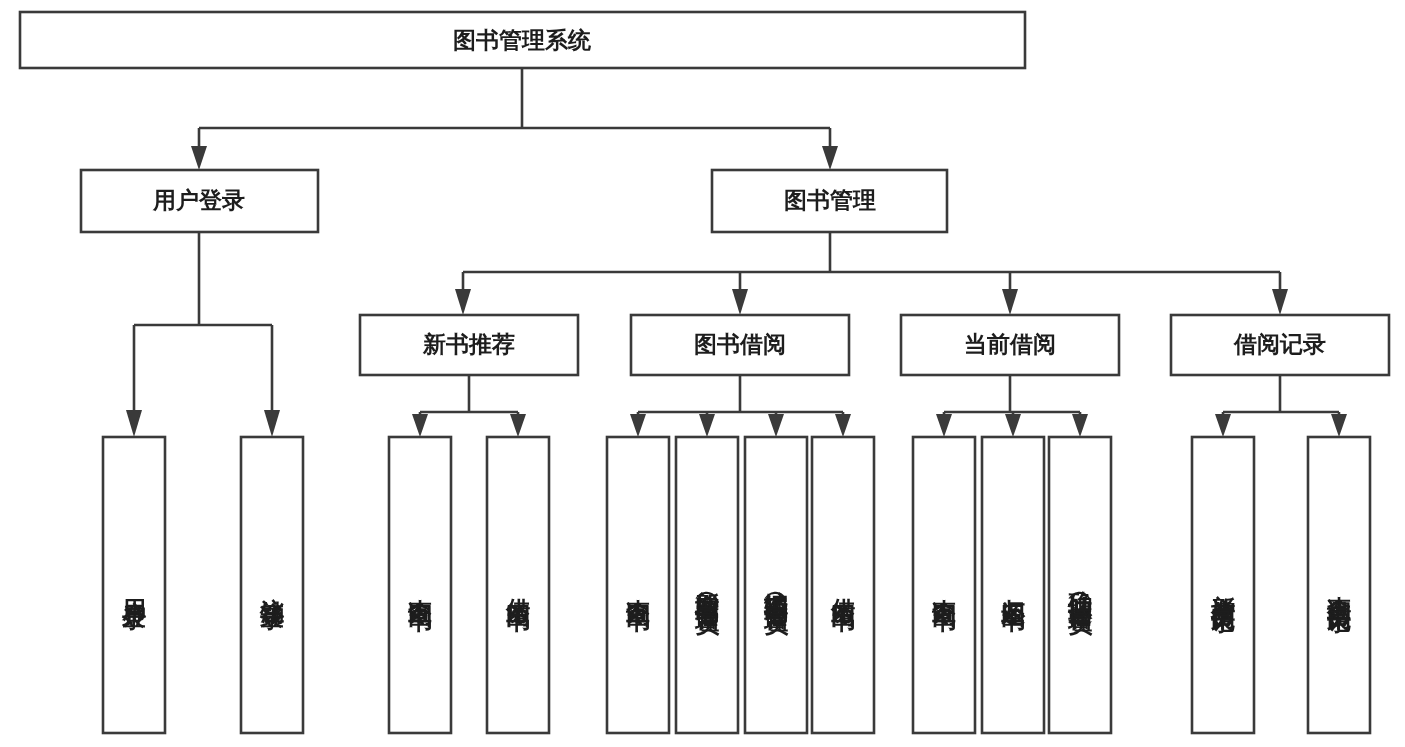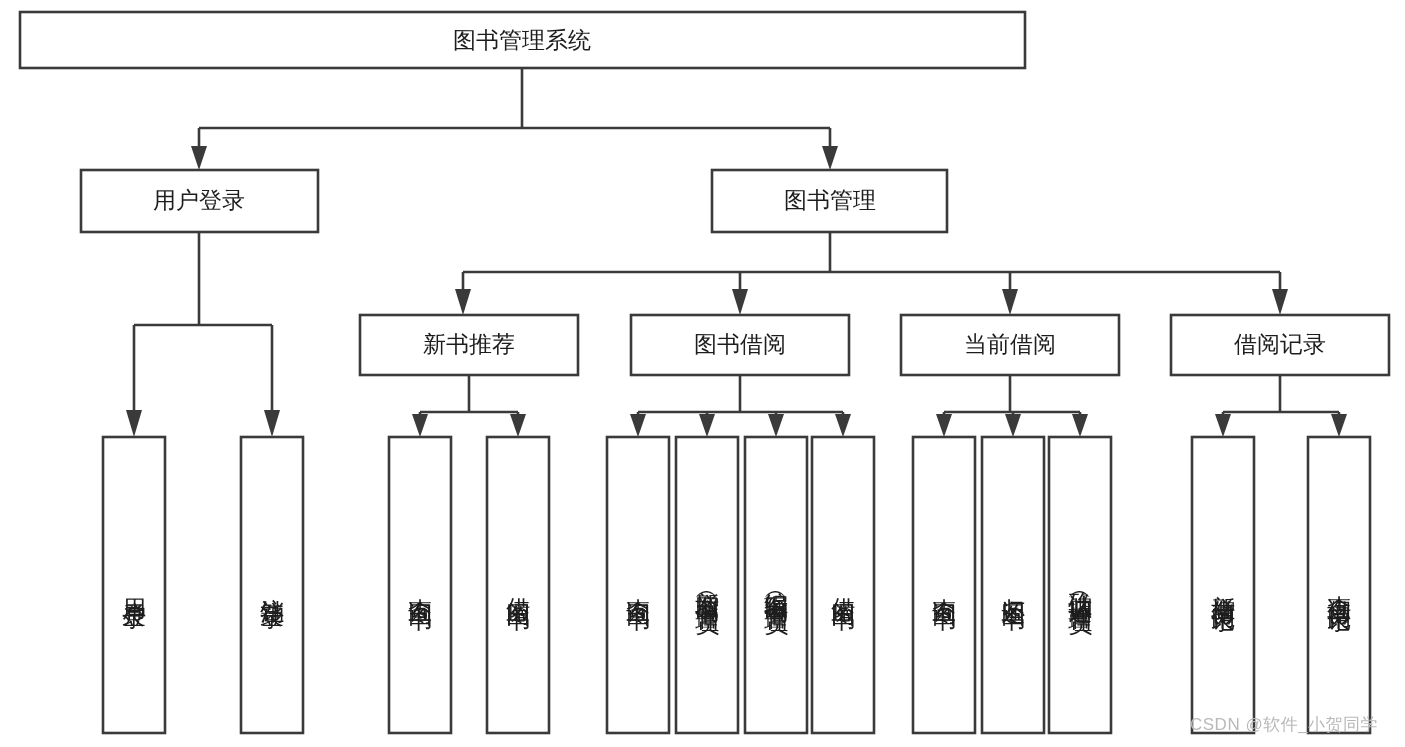--- a/index.html
+++ b/index.html
@@ -9,20 +9,21 @@
   }
   body {
     font-family: "Liberation Sans", "DejaVu Sans", sans-serif;
   }
   #diagram-root {
     position: relative;
     width: 1405px;
     height: 743px;
     background: #ffffff;
     overflow: hidden;
+    font-weight: bold;
   }
   svg.diagram-canvas {
     position: absolute;
     top: 0;
     left: 0;
     width: 1405px;
     height: 747px;
   }
   .node-box {
     fill: #ffffff;
@@ -236,15 +237,14 @@
   <div class="leaf-label" style="left:745px; top:437px; width:62px; height:296px;">编辑图书（管理员）</div>
   <div class="leaf-label" style="left:812px; top:437px; width:62px; height:296px;">借阅图书</div>
 
   <div class="leaf-label" style="left:913px; top:437px; width:62px; height:296px;">查询图书</div>
   <div class="leaf-label" style="left:982px; top:437px; width:62px; height:296px;">归还图书</div>
   <div class="leaf-label" style="left:1049px; top:437px; width:62px; height:296px;">确认归还（管理员）</div>
 
   <div class="leaf-label" style="left:1192px; top:437px; width:62px; height:296px;">新增借阅记录</div>
   <div class="leaf-label" style="left:1308px; top:437px; width:62px; height:296px;">查询借阅记录</div>
 
-  <div class="watermark">CSDN @软件_小贺同学</div>
 
 </div>
 
 </body></html>

